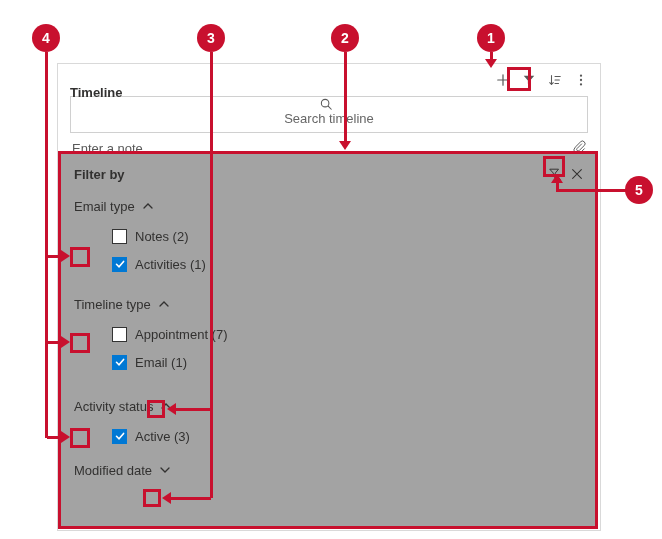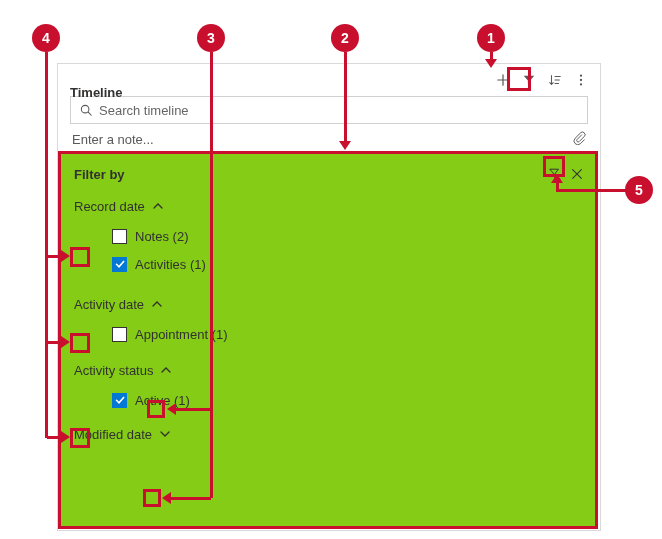--- a/index.html
+++ b/index.html
@@ -88,43 +88,44 @@
     color: #595959;
     cursor: pointer;
   }
   .hdr-btn svg { width: 14px; height: 14px; }
 
   .search-row {
     padding: 0 12px;
   }
   .search-box {
     border: 1px solid #d0d0d0;
-    height: 28px;
+    height: 37px;
     display: flex; align-items: center;
     padding: 0 8px;
     color: #595959;
+    flex-direction: column;
   }
   .search-box svg { width: 14px; height: 14px; margin-right: 6px; flex-shrink:0; }
   .search-ph { font-size: 13px; color: #666; }
 
   .note-row {
     display: flex; align-items: center;
     height: 30px;
     padding: 0 14px;
     color: #595959;
     font-size: 13px;
   }
   .note-row .spacer { flex: 1; }
   .clip svg { width: 14px; height: 14px; }
 
   
   .filter-panel {
     position: absolute;
     left: 2px; right: 2px; top: 89px; bottom: 3px;
-    background: #84cc16;
+    background: #a3a3a3;
     border-top: 1px solid #eaeaea;
   }
   .filter-inner {
     position: absolute;
     left: 14px; right: 10px; top: 8px; bottom: 6px;
   }
   .filter-header {
     display: flex; align-items: center;
     height: 24px;
   }
@@ -285,21 +286,21 @@
           </div>
           <div class="fh-btn">
             <svg viewBox="0 0 16 16">
                 <path d="M3 3l10 10M13 3 3 13" stroke="currentColor" stroke-width="1.2" stroke-linecap="round"></path>
               </svg>
           </div>
         </div>
 
         <div class="section">
           <div class="sec-header">
-            <span>Record date</span>
+            <span>Email type</span>
             <span class="chev">
                 <svg viewBox="0 0 10 10">
                   <path d="M1 7l4-4 4 4" stroke="#323130" stroke-width="1.3" fill="none" stroke-linecap="round"></path>
                 </svg>
               </span>
           </div>
           <div class="options">
             <div class="opt">
               <span class="cb"></span>
               <span class="opt-label">Notes (2)</span>
@@ -310,52 +311,60 @@
                     <path d="M1.5 5.3 4 7.8 8.6 2.4" stroke="#fff" stroke-width="1.6" fill="none" stroke-linecap="round"></path>
                   </svg>
                 </span>
               <span class="opt-label">Activities (1)</span>
             </div>
           </div>
         </div>
 
         <div class="section" style="margin-top:16px;">
           <div class="sec-header">
-            <span>Activity date</span>
+            <span>Timeline type</span>
             <span class="chev">
                 <svg viewBox="0 0 10 10">
                   <path d="M1 7l4-4 4 4" stroke="#323130" stroke-width="1.3" fill="none" stroke-linecap="round"></path>
                 </svg>
               </span>
           </div>
           <div class="options">
             <div class="opt">
               <span class="cb"></span>
-              <span class="opt-label">Appointment (1)</span>
-            </div>
-          </div>
-        </div>
-
-        <div class="section" style="margin-top:12px;">
+              <span class="opt-label">Appointment (7)</span>
+            </div>
+            <div class="opt">
+              <span class="cb checked">
+                  <svg viewBox="0 0 10 10">
+                    <path d="M1.5 5.3 4 7.8 8.6 2.4" stroke="#fff" stroke-width="1.6" fill="none" stroke-linecap="round"></path>
+                  </svg>
+                </span>
+              <span class="opt-label">Email (1)</span>
+            </div>
+          </div>
+        </div>
+
+        <div class="section" style="margin-top:20px;">
           <div class="sec-header">
             <span>Activity status</span>
             <span class="chev">
                 <svg viewBox="0 0 10 10">
                   <path d="M1 7l4-4 4 4" stroke="#323130" stroke-width="1.3" fill="none" stroke-linecap="round"></path>
                 </svg>
               </span>
           </div>
           <div class="options">
             <div class="opt">
               <span class="cb checked">
                   <svg viewBox="0 0 10 10">
                     <path d="M1.5 5.3 4 7.8 8.6 2.4" stroke="#fff" stroke-width="1.6" fill="none" stroke-linecap="round"></path>
                   </svg>
                 </span>
-              <span class="opt-label">Active (1)</span>
+              <span class="opt-label">Active (3)</span>
             </div>
           </div>
         </div>
 
         <div class="section" style="">
           <div class="sec-header">
             <span>Modified date</span>
             <span class="chev">
                 <svg viewBox="0 0 10 10">
                   <path d="M1 3l4 4 4-4" stroke="#323130" stroke-width="1.3" fill="none" stroke-linecap="round"></path>

